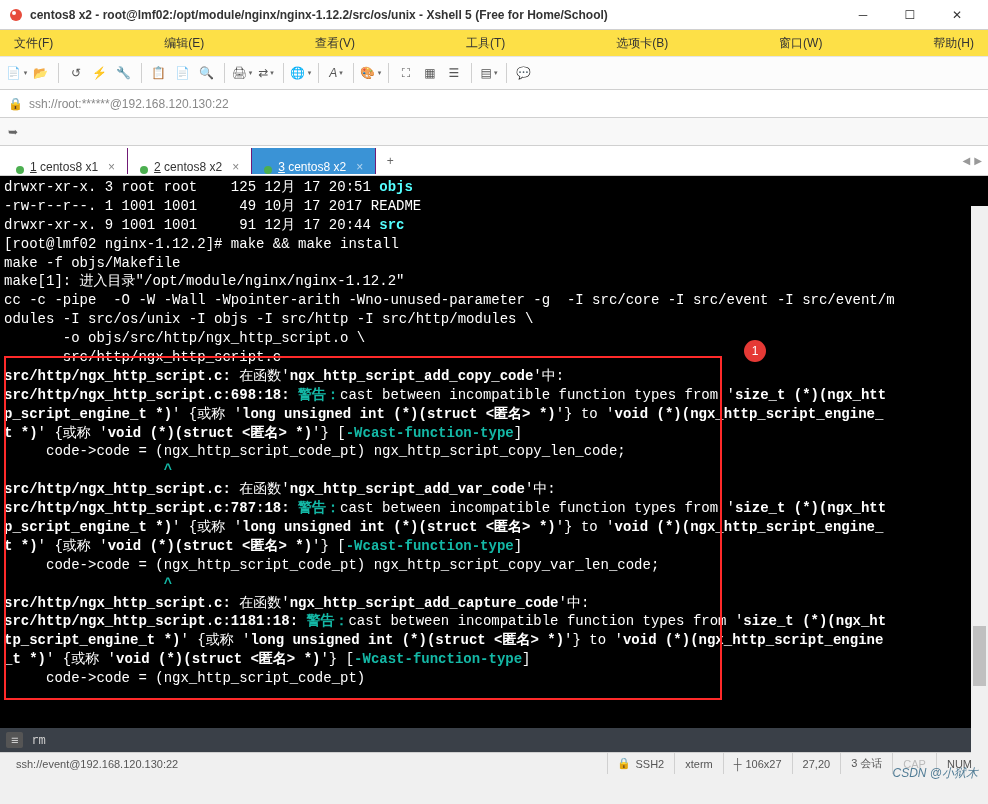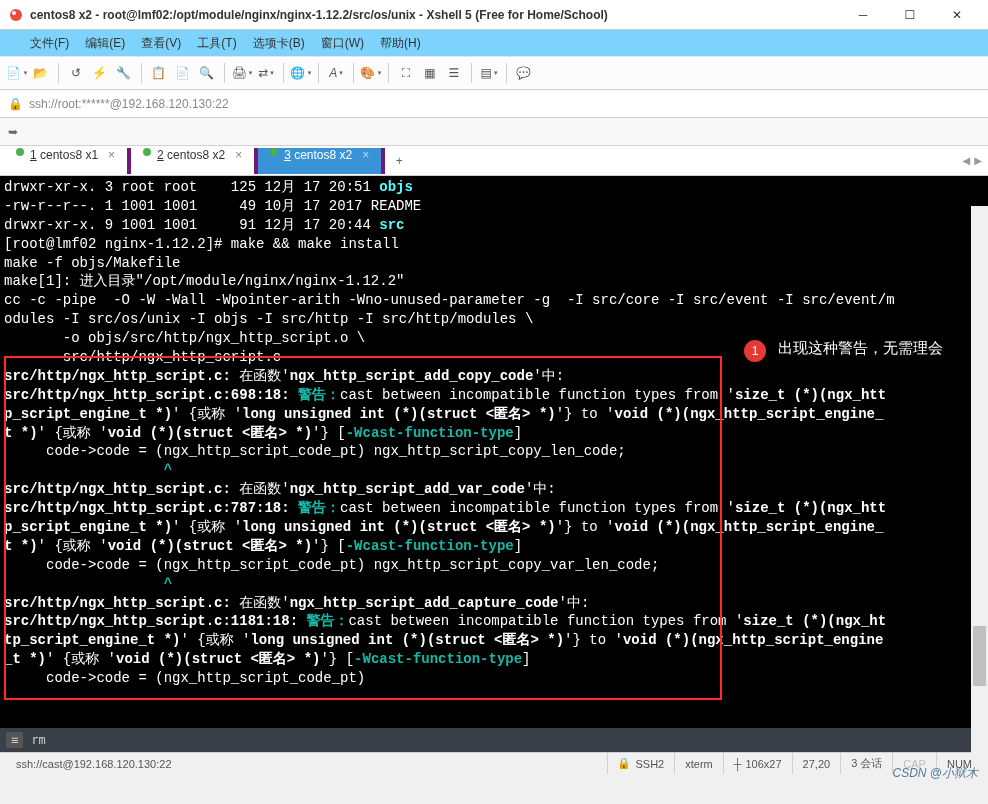--- a/index.html
+++ b/index.html
@@ -2,30 +2,30 @@
 <html><head>
 <meta charset="utf-8">
 <style>
 * { margin:0; padding:0; box-sizing:border-box; }
 body { font-family:"Microsoft YaHei","Segoe UI",sans-serif; font-size:12px; background:#f0f0f0; width:988px; height:804px; overflow:hidden; position:relative; }
 .titlebar { height:30px; background:#fff; border-bottom:1px solid #d0d0d0; display:flex; align-items:center; padding:0 8px; }
 .titlebar .icon { width:16px; height:16px; margin-right:6px; }
 .titlebar .title { flex:1; font-size:12px; color:#333;font-weight:bold; }
 .winbtns { display:flex; gap:1px; }
 .winbtn { width:46px; height:30px; display:flex; align-items:center; justify-content:center; color:#333; }
-.menubar { height:26px; background:#7dd3fc; display:flex; align-items:center; padding:0 22px; }
+.menubar { height:26px; background:#fde047; display:flex; align-items:center; padding:0 6px;justify-content:space-between; }
 .menubar .mitem { padding:3px 8px; color:#333; font-size:12px; }
 .toolbar { height:34px; background:#fcfcfc; border-top:1px solid #e5e5e5; border-bottom:1px solid #d0d0d0; display:flex; align-items:center; padding:0 6px; gap:2px; }
 .tbtn { width:22px; height:22px; display:flex; align-items:center; justify-content:center; color:#555; border:1px solid transparent; position:relative; }
 .tbtn.dd::after { content:"▾"; font-size:7px; margin-left:2px; color:#666; }
 .tsep { width:1px; height:20px; background:#d0d0d0; margin:0 4px; }
 .addrbar { height:28px; background:#fff; border-bottom:1px solid #d0d0d0; display:flex; align-items:center; padding:0 8px; color:#888; font-size:12px; }
 .infobar { height:28px; background:#f8f8f8; border-bottom:1px solid #d0d0d0; display:flex; align-items:center; padding:0 8px; color:#666; font-size:12px; }
 .tabbar { height:30px; background:#fff; border-bottom:1px solid #d0d0d0; display:flex; align-items:center; padding-left:4px; position:relative; }
-.tab { height:26px; padding:0 12px; display:flex; align-items:flex-start; border-right:4px solid #701a75; gap:6px; font-size:12px; color:#333; }
+.tab { height:26px; padding:0 12px; display:flex; align-items:flex-end; border-right:1px solid #701a75; gap:6px; font-size:12px; color:#333; }
 .tab .dot { width:8px; height:8px; border-radius:50%; background:#4caf50; }
 .tab.active { background:#3a93d6; color:#fff; }
 .tab .close { font-size:12px; opacity:0.6; margin-left:4px; }
 .tab-add { width:24px; height:24px; display:flex; align-items:center; justify-content:center; color:#666; margin-left:2px; }
 .tab-nav { position:absolute; right:6px; display:flex; gap:4px; color:#999; font-size:10px; }
 .terminal { background:#000; color:#fff; font-family:"Consolas","Courier New",monospace; font-size:14px; line-height:1.35; padding:2px 4px; height:552px; overflow:hidden; position:relative; white-space:pre; }
 .terminal .c-cyan { color:#55ffff; }
 .terminal .c-magenta { color:#14b8a6; }
 .terminal .c-bold { font-weight:bold; }
 .terminal .annot-box { position:absolute; border:2px solid #ff2a2a; }
@@ -155,34 +155,33 @@
 <span class="c-bold">t *)</span><span>' {或称 '</span><span class="c-bold">void (*)(struct &lt;匿名&gt; *)</span>'} [<span class="c-magenta c-bold">-Wcast-function-type</span>]
 <span>     code-&gt;code = (ngx_http_script_code_pt) ngx_http_script_copy_var_len_code;</span>
 <span class="c-magenta c-bold">                   ^</span>
 <span class="c-bold">src/http/ngx_http_script.c:</span><span> 在函数'</span><span class="c-bold">ngx_http_script_add_capture_code</span><span>'中:</span>
 <span class="c-bold">src/http/ngx_http_script.c:1181:18: </span><span class="c-magenta c-bold">警告：</span><span>cast between incompatible function types from '</span><span class="c-bold">size_t (*)(ngx_ht</span>
 <span class="c-bold">tp_script_engine_t *)</span><span>' {或称 '</span><span class="c-bold">long unsigned int (*)(struct &lt;匿名&gt; *)</span><span>'} to '</span><span class="c-bold">void (*)(ngx_http_script_engine</span>
 <span class="c-bold">_t *)</span><span>' {或称 '</span><span class="c-bold">void (*)(struct &lt;匿名&gt; *)</span>'} [<span class="c-magenta c-bold">-Wcast-function-type</span>]
 <span>     code-&gt;code = (ngx_http_script_code_pt)</span>
 <div class="annot-box" style="left:4px; top:180px; width:718px; height:344px;"></div>
 <div class="annot-num" style="left:744px; top:164px;">1</div>
-<div class="annot-text" style="left:778px; top:162px;">出现这种警告，无需理会</div>
 </div>
 
 <div class="vscroll">
   <div class="thumb"></div>
 </div>
 
 <div class="cmdbar">
   <span class="prompt">≡</span>
   <span>rm</span>
 </div>
 
 <div class="statusbar">
-  <div class="sseg">ssh://cast@192.168.120.130:22</div>
+  <div class="sseg">ssh://event@192.168.120.130:22</div>
   <div class="sseg">
       <span>🔒</span>
       <span>SSH2</span>
     </div>
   <div class="sseg">xterm</div>
   <div class="sseg">
       <span>┼</span> 
       <span>106x27</span>
     </div>
   <div class="sseg">27,20</div>

